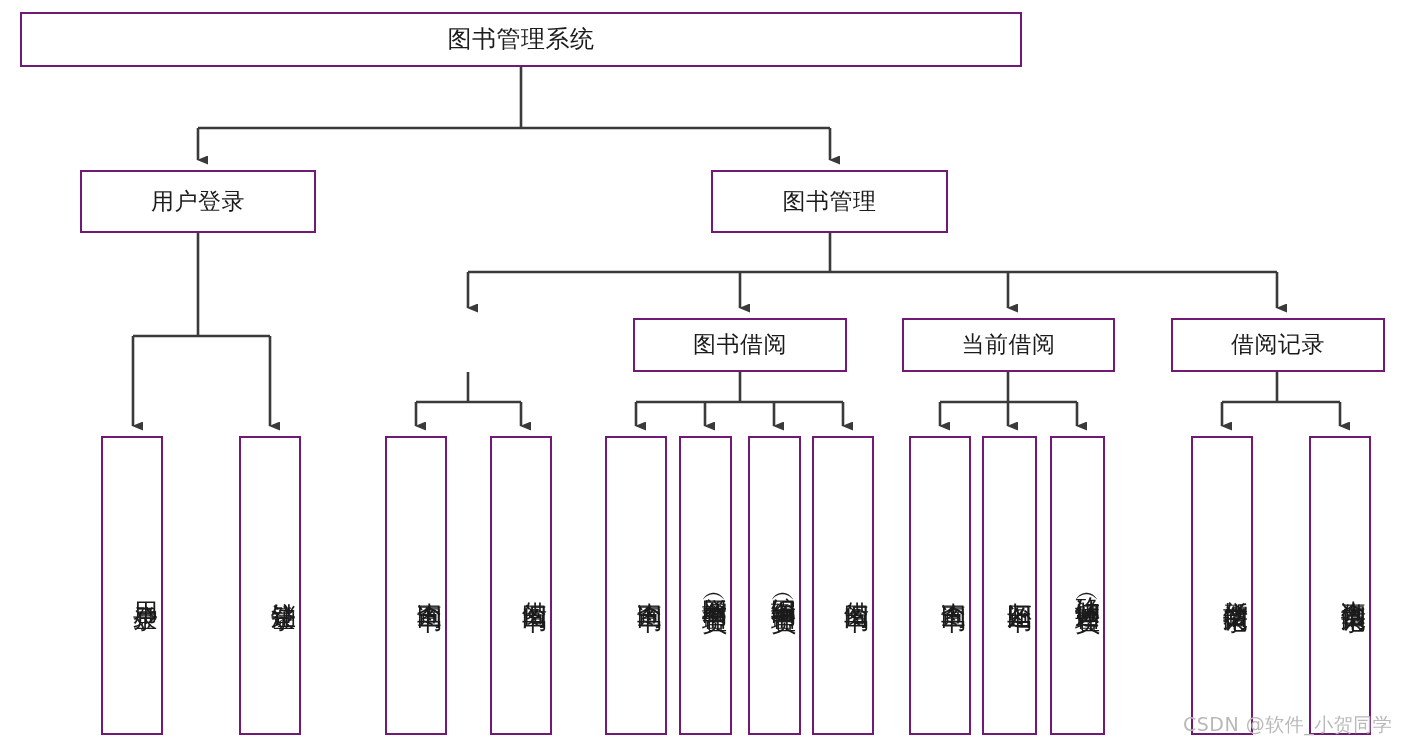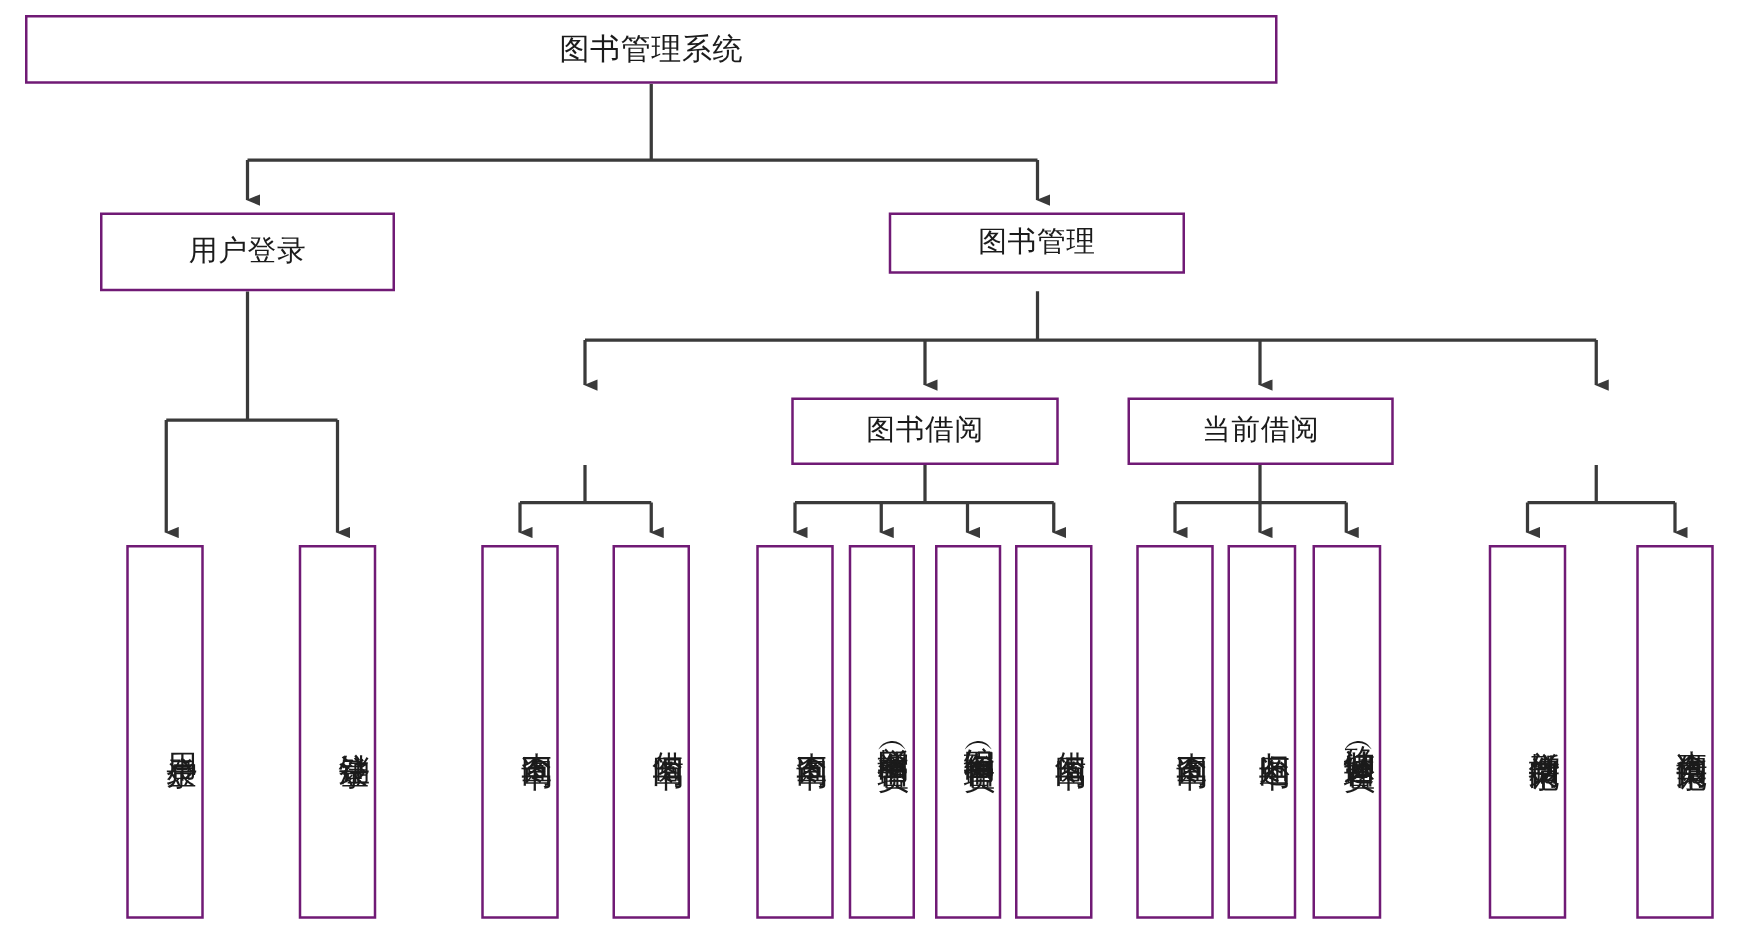--- a/index.html
+++ b/index.html
@@ -125,24 +125,25 @@
       <path d="M1277,372 L1277,402"></path>
       <path d="M1222,402 L1340,402"></path>
       <path d="M1222,402 L1222,426" marker-end="url(#arrowhead)"></path>
       <path d="M1340,402 L1340,426" marker-end="url(#arrowhead)"></path>
     </g>
   </svg>
 
   <div class="node horizontal root" style="left:20px; top:12px; width:1002px; height:55px;">图书管理系统</div>
 
   <div class="node horizontal" style="left:80px; top:170px; width:236px; height:63px;">用户登录</div>
-  <div class="node horizontal" style="left:711px; top:170px; width:237px; height:49px;">图书管理</div>
+  <div class="node horizontal" style="left:711px; top:170px; width:237px; height:63px;">图书管理</div>
 
   <div class="node horizontal" style="left:902px; top:318px; width:213px; height:54px;">当前借阅</div>
   <div class="node horizontal" style="left:633px; top:318px; width:214px; height:54px;">图书借阅</div>
+  <div class="node horizontal" style="left:1171px; top:318px; width:214px; height:54px;">借阅记录</div>
 
   <div class="node vertical" style="left:101px; top:436px; width:62px; height:299px;">
     <span class="vlabel">用户登录</span>
   </div>
   <div class="node vertical" style="left:239px; top:436px; width:62px; height:299px;">
     <span class="vlabel">注销登录</span>
   </div>
 
   <div class="node vertical" style="left:385px; top:436px; width:62px; height:299px;">
     <span class="vlabel">查询图书</span>
@@ -174,14 +175,15 @@
     <span class="vlabel">确认归还（管理员）</span>
   </div>
 
   <div class="node vertical" style="left:1191px; top:436px; width:62px; height:299px;">
     <span class="vlabel">新增借阅记录</span>
   </div>
   <div class="node vertical" style="left:1309px; top:436px; width:62px; height:299px;">
     <span class="vlabel">查询借阅记录</span>
   </div>
 
+  <div id="watermark">CSDN @软件_小贺同学</div>
 
 </div>
 
 </body></html>

